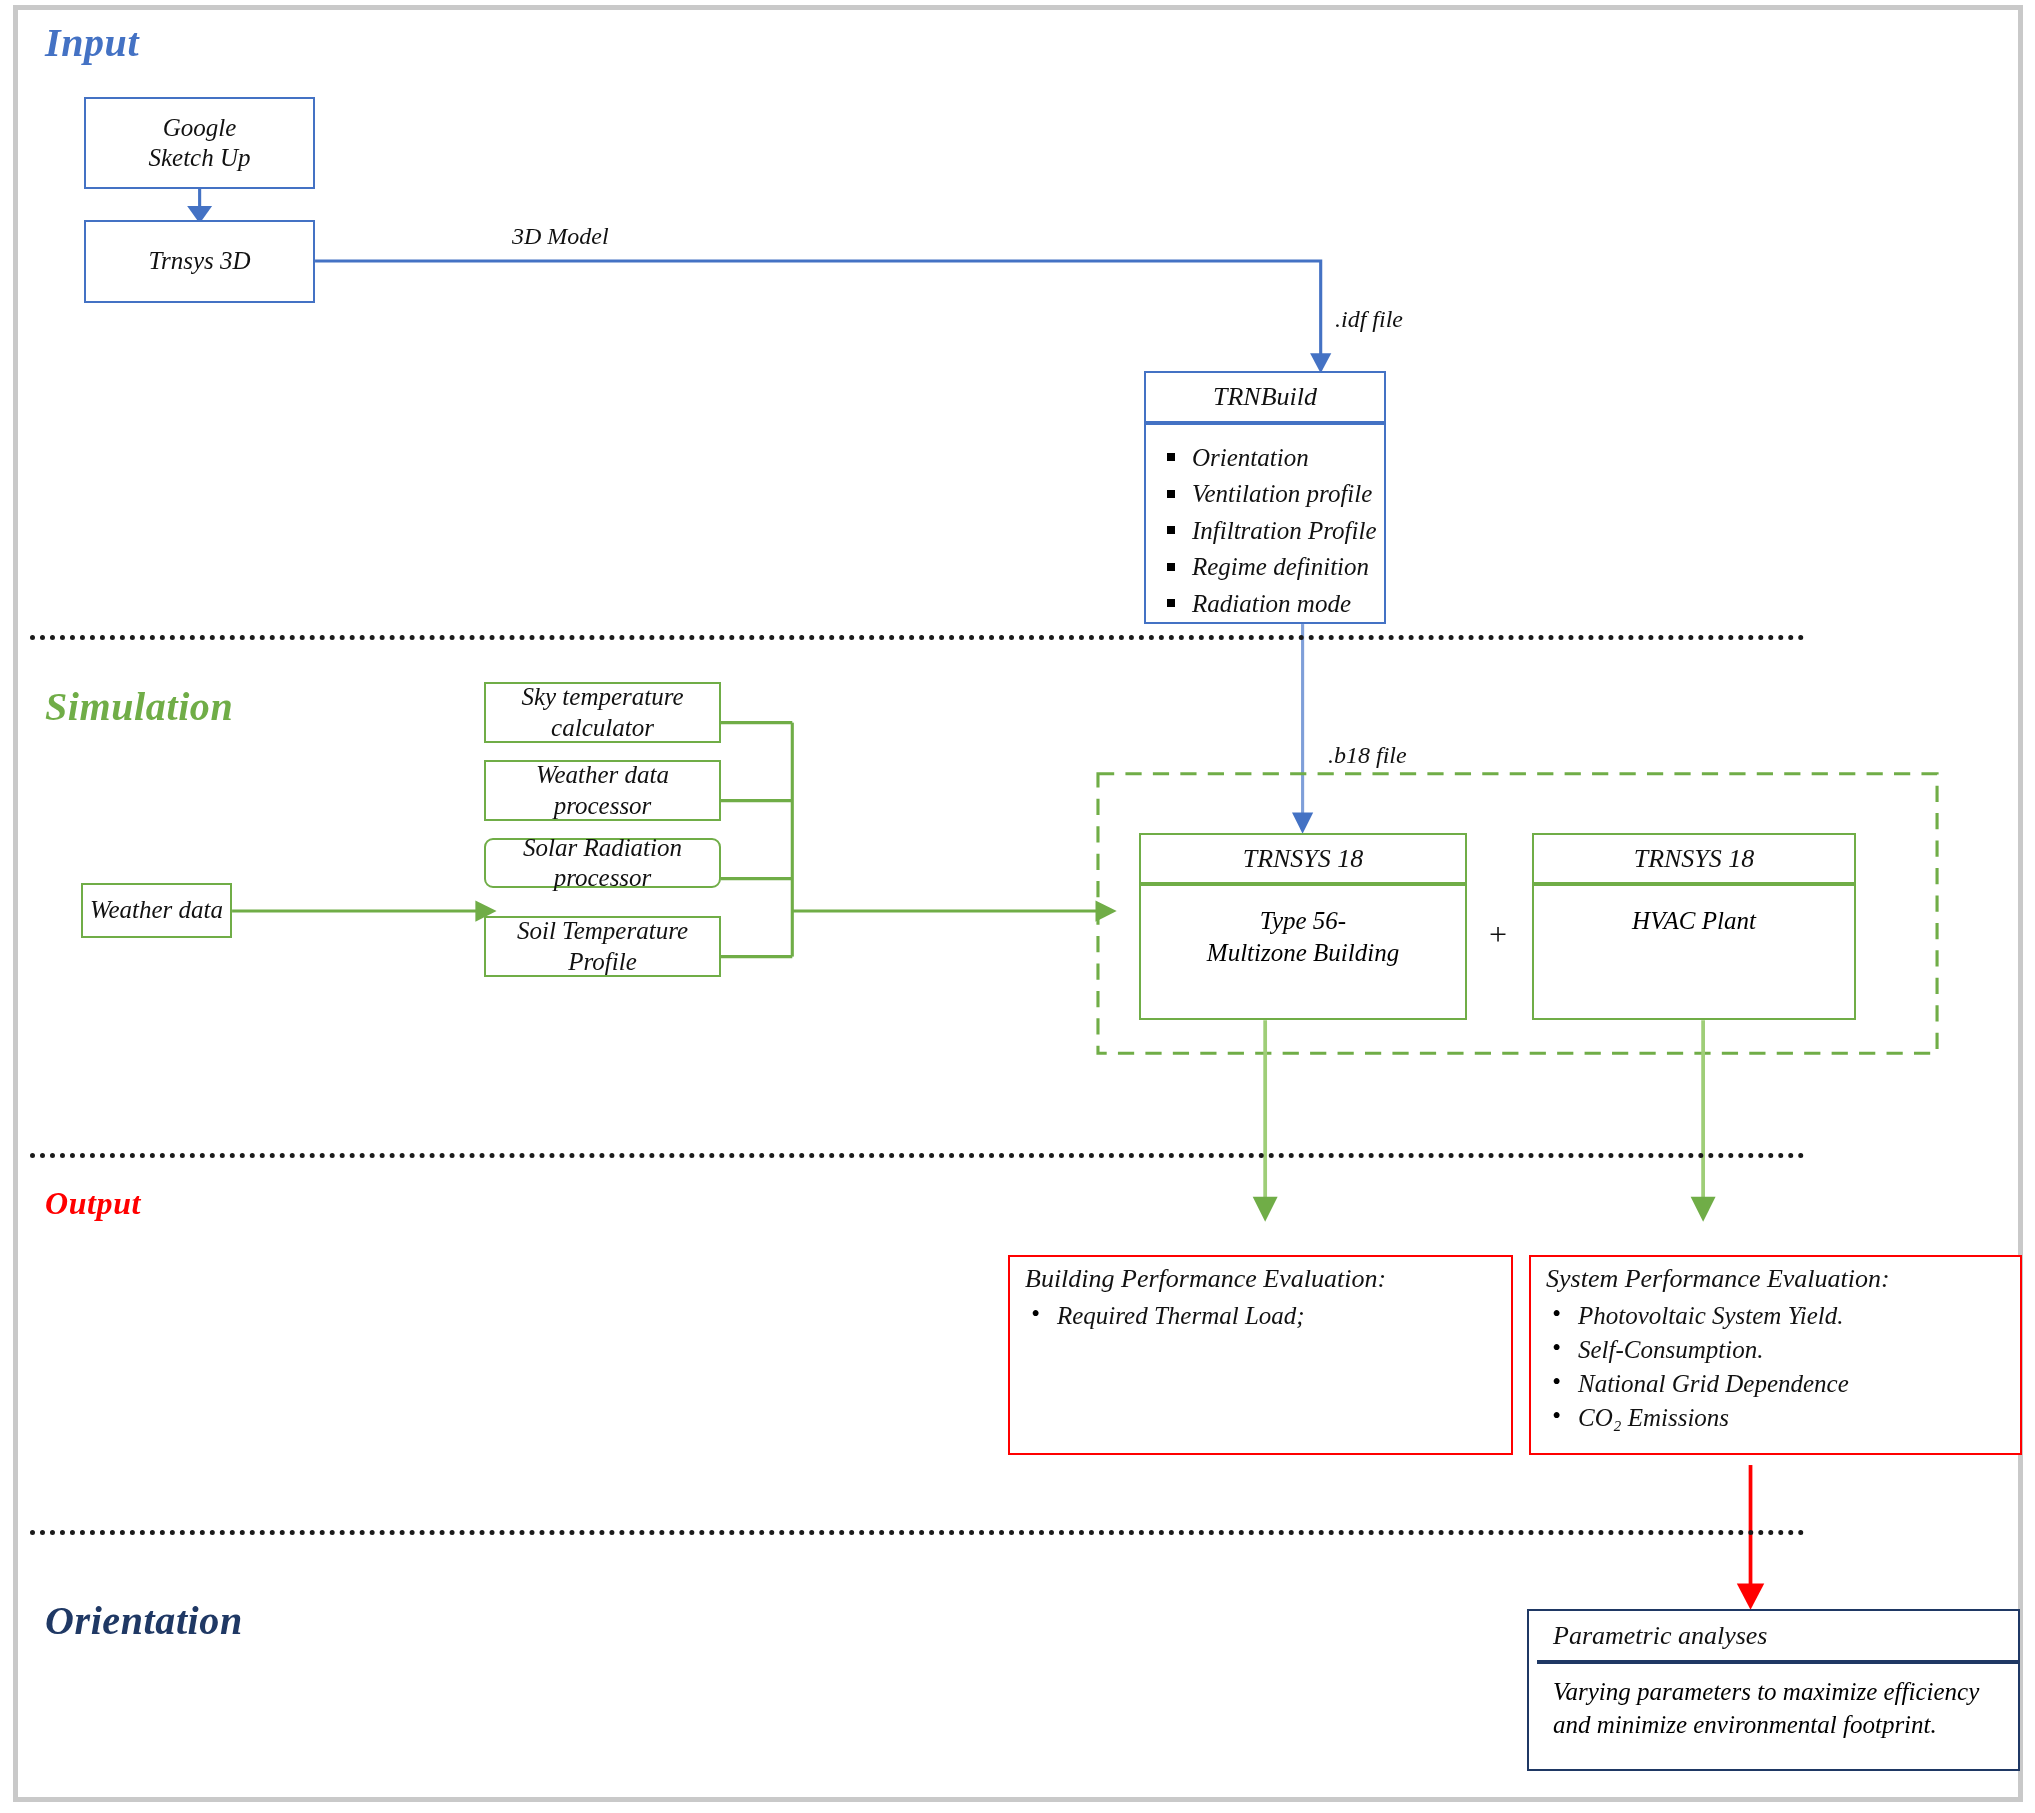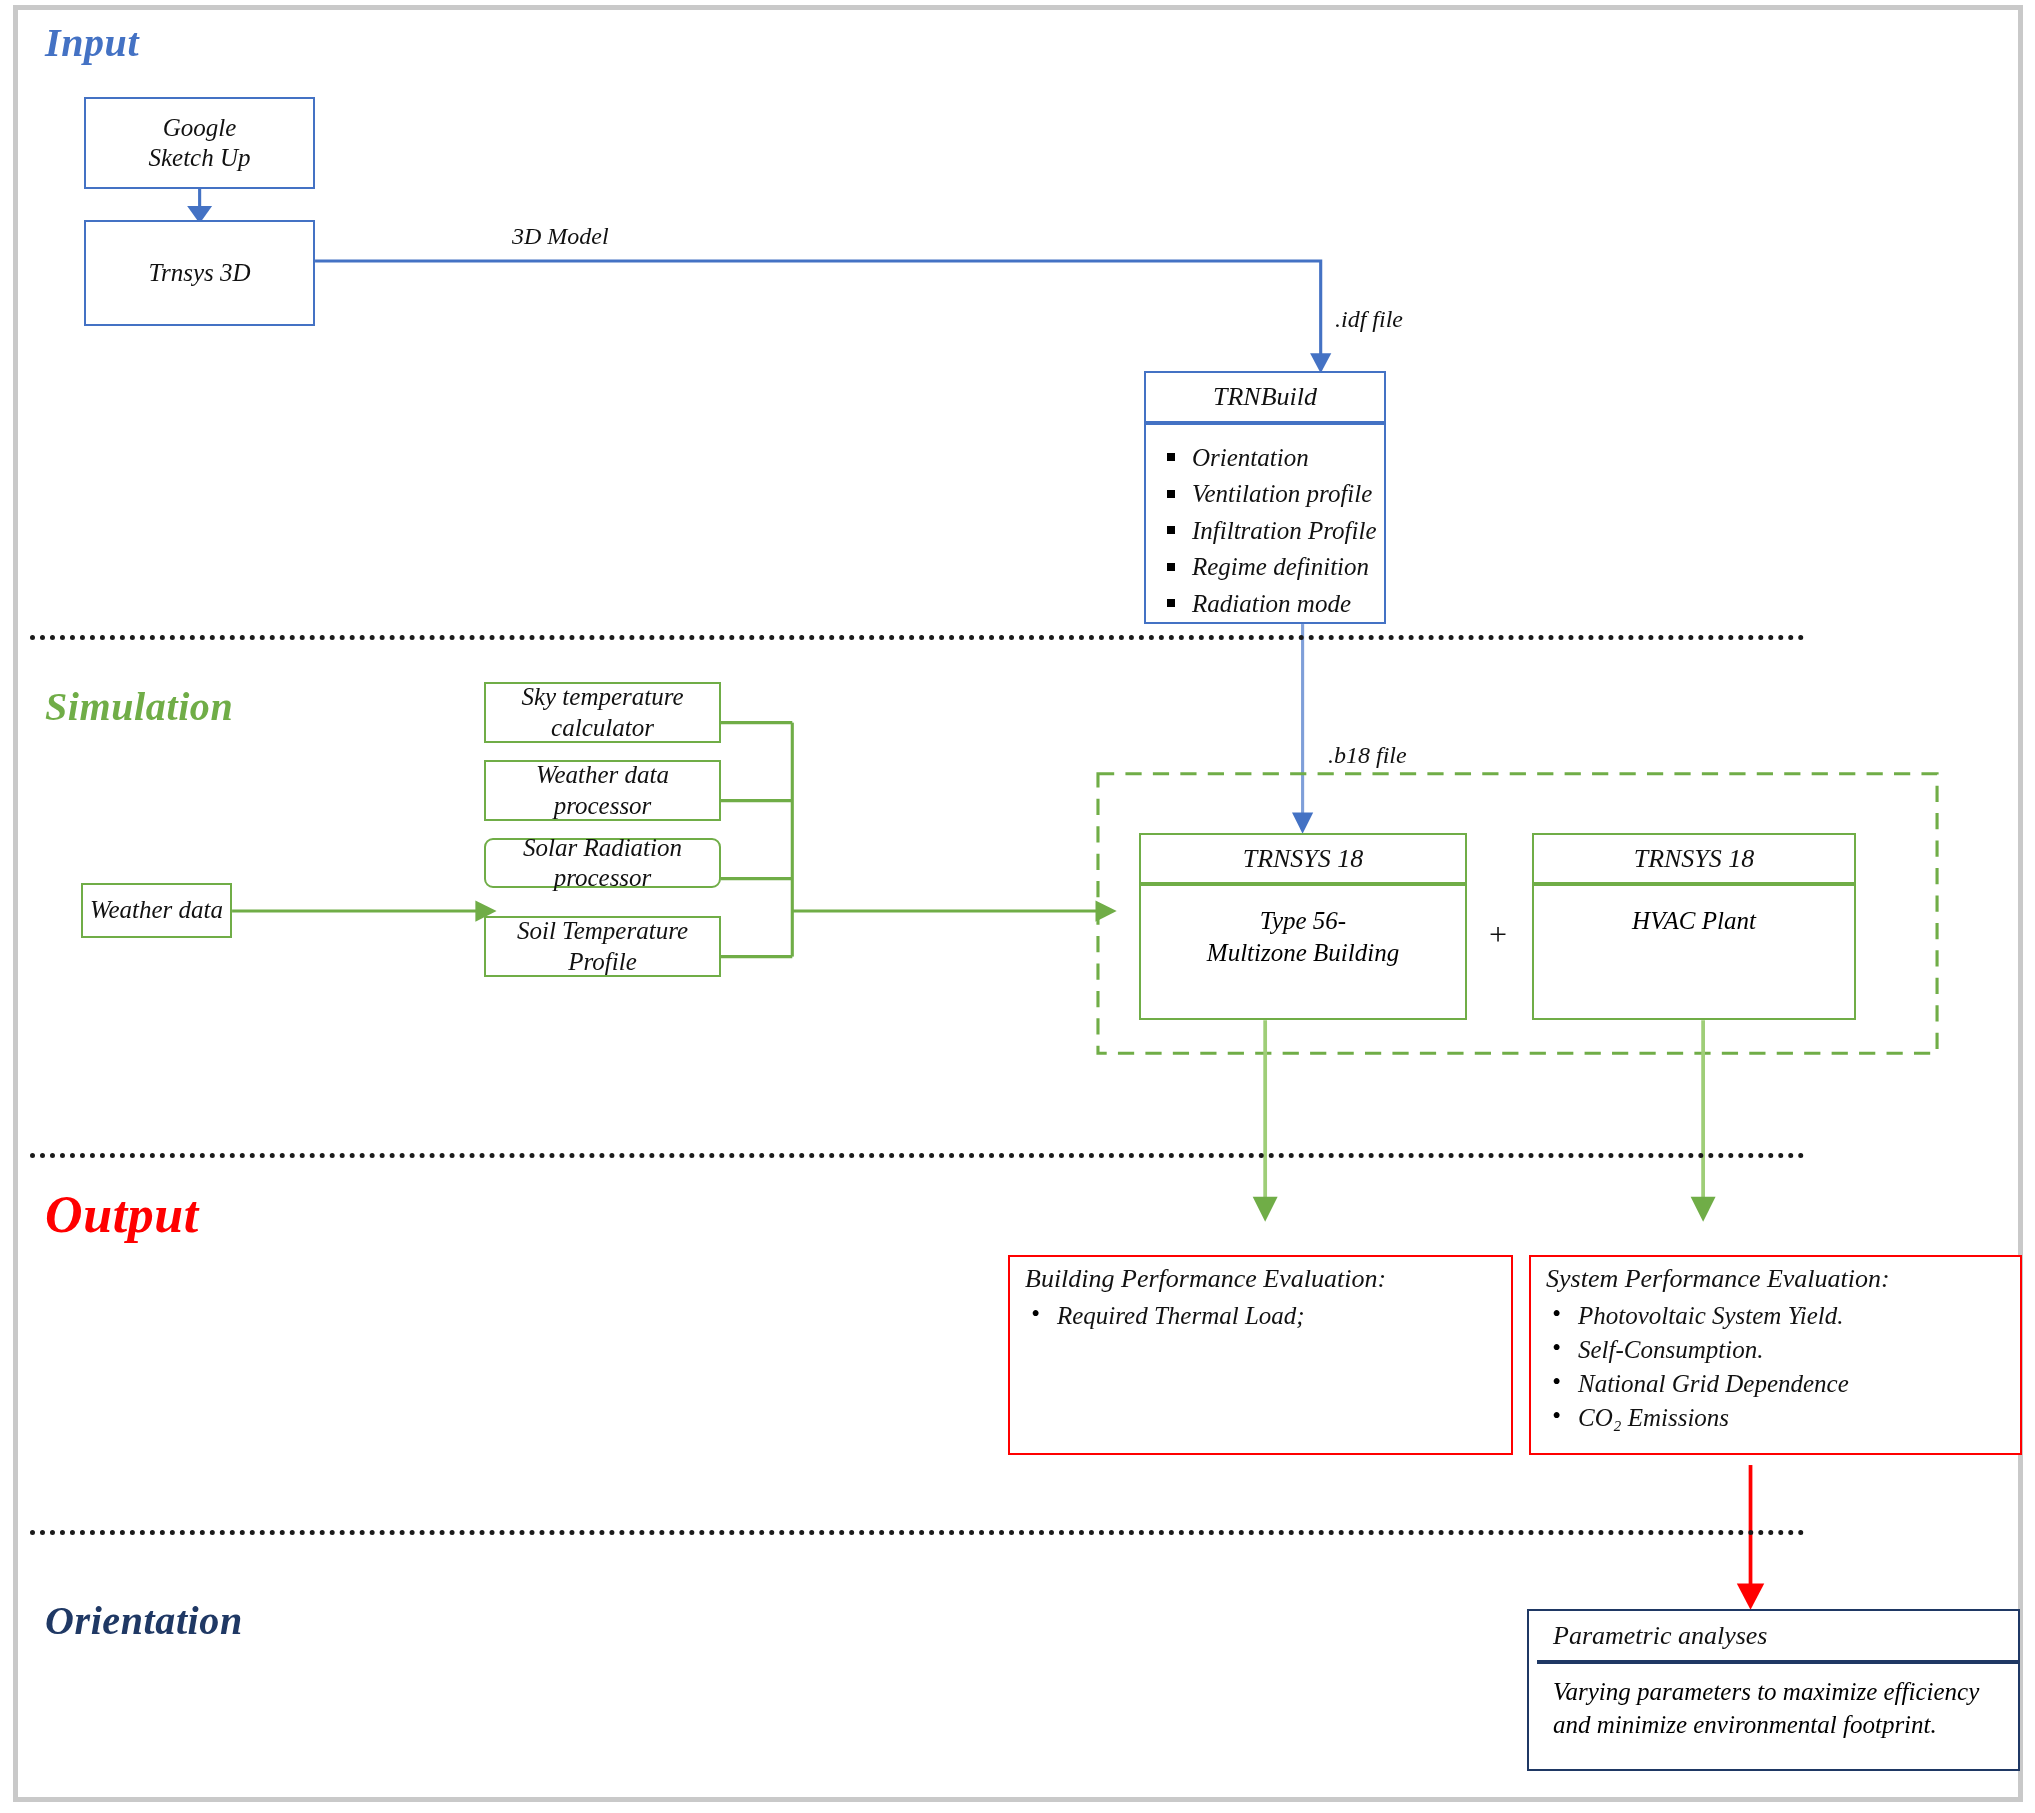--- a/index.html
+++ b/index.html
@@ -8,21 +8,21 @@
   .frame{position:absolute;left:12.5px;top:5px;width:2010px;height:1797px;border:5.6px solid #c9c9c9;box-sizing:border-box;background:#fff;}
 
   .stage{position:absolute;left:0;top:0;width:2035px;height:1814px;}
   svg.wires{position:absolute;left:0;top:0;width:2035px;height:1814px;pointer-events:none;}
 
   
   .sect{position:absolute;font-style:italic;font-weight:bold;letter-spacing:0.6px;
         font-family:"Liberation Serif", serif;white-space:nowrap;}
   #sect-input{left:45px;top:18.7px;font-size:40px;color:#4472c4;}
   #sect-sim{left:45px;top:683px;font-size:40px;color:#70ad47;}
-  #sect-out{left:45px;top:1185px;font-size:52px;color:#ff0000;}
+  #sect-out{left:45px;top:1185px;font-size:32px;color:#ff0000;}
   #sect-opt{left:45px;top:1597px;font-size:40px;color:#1f3864;}
 
   
   .node{position:absolute;box-sizing:border-box;background:#fff;display:flex;
         align-items:center;justify-content:center;text-align:center;
         font-style:italic;font-size:25px;line-height:1.22;color:#111;
         font-family:"Liberation Serif", serif;}
   .blue{border:2.5px solid #4472c4;}
   .green{border:2.5px solid #70ad47;}
   .red{border:2.5px solid #ff0000;}
@@ -143,21 +143,21 @@
     <div class="sect" id="sect-out">Output</div>
     <div class="sect" id="sect-opt">Orientation</div>
 
     <div class="node blue" style="left:84px;top:97px;width:231px;height:92px;">
       <div>
         <div>Google</div>
         <div>Sketch Up</div>
       </div>
     </div>
 
-    <div class="node blue" style="left:84px;top:220px;width:231px;height:106px;">
+    <div class="node blue" style="left:84px;top:220px;width:231px;height:83px;">
       <span>Trnsys 3D</span>
     </div>
 
     <div class="elabel" style="left:512px;top:223px;">3D Model</div>
     <div class="elabel" style="left:1335px;top:306px;">.idf file</div>
 
     <div class="split blue" style="left:1144px;top:371px;width:242px;height:253px;border:2.5px solid #4472c4;">
       <div class="hd" style="height:54px;">TRNBuild</div>
       <div class="bd" style="padding-top:15px;">
         <ul class="bul">

